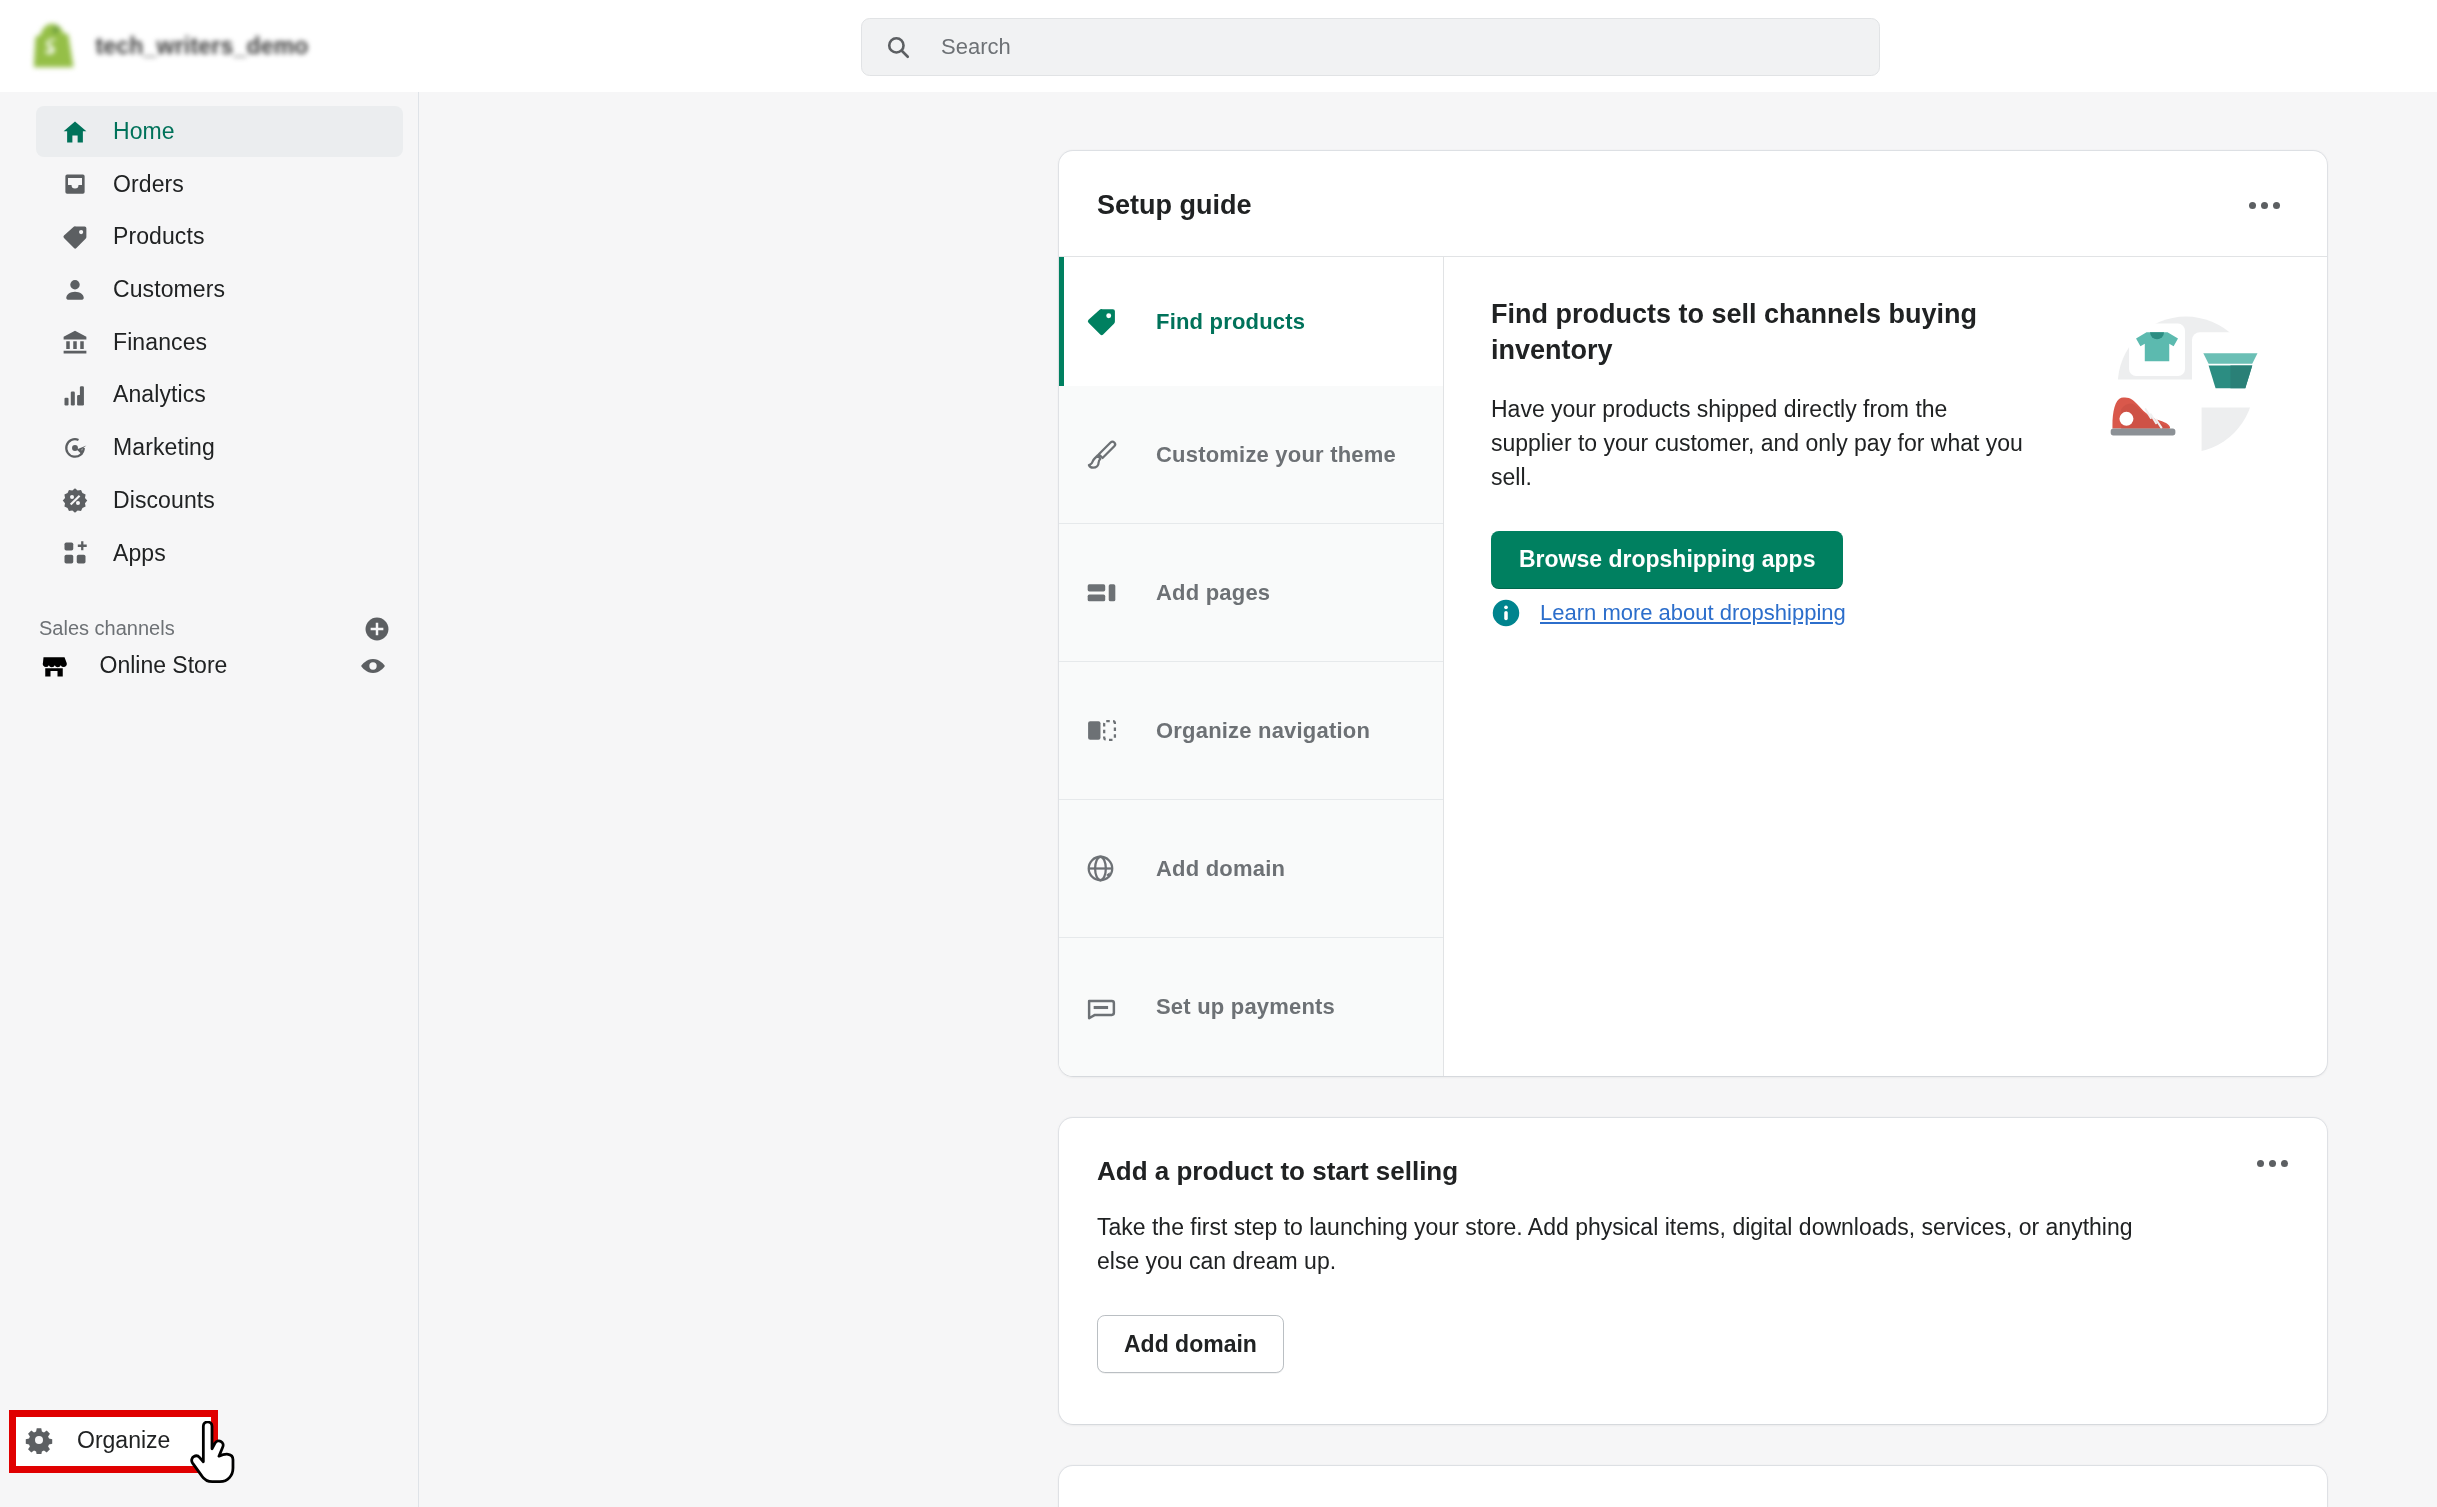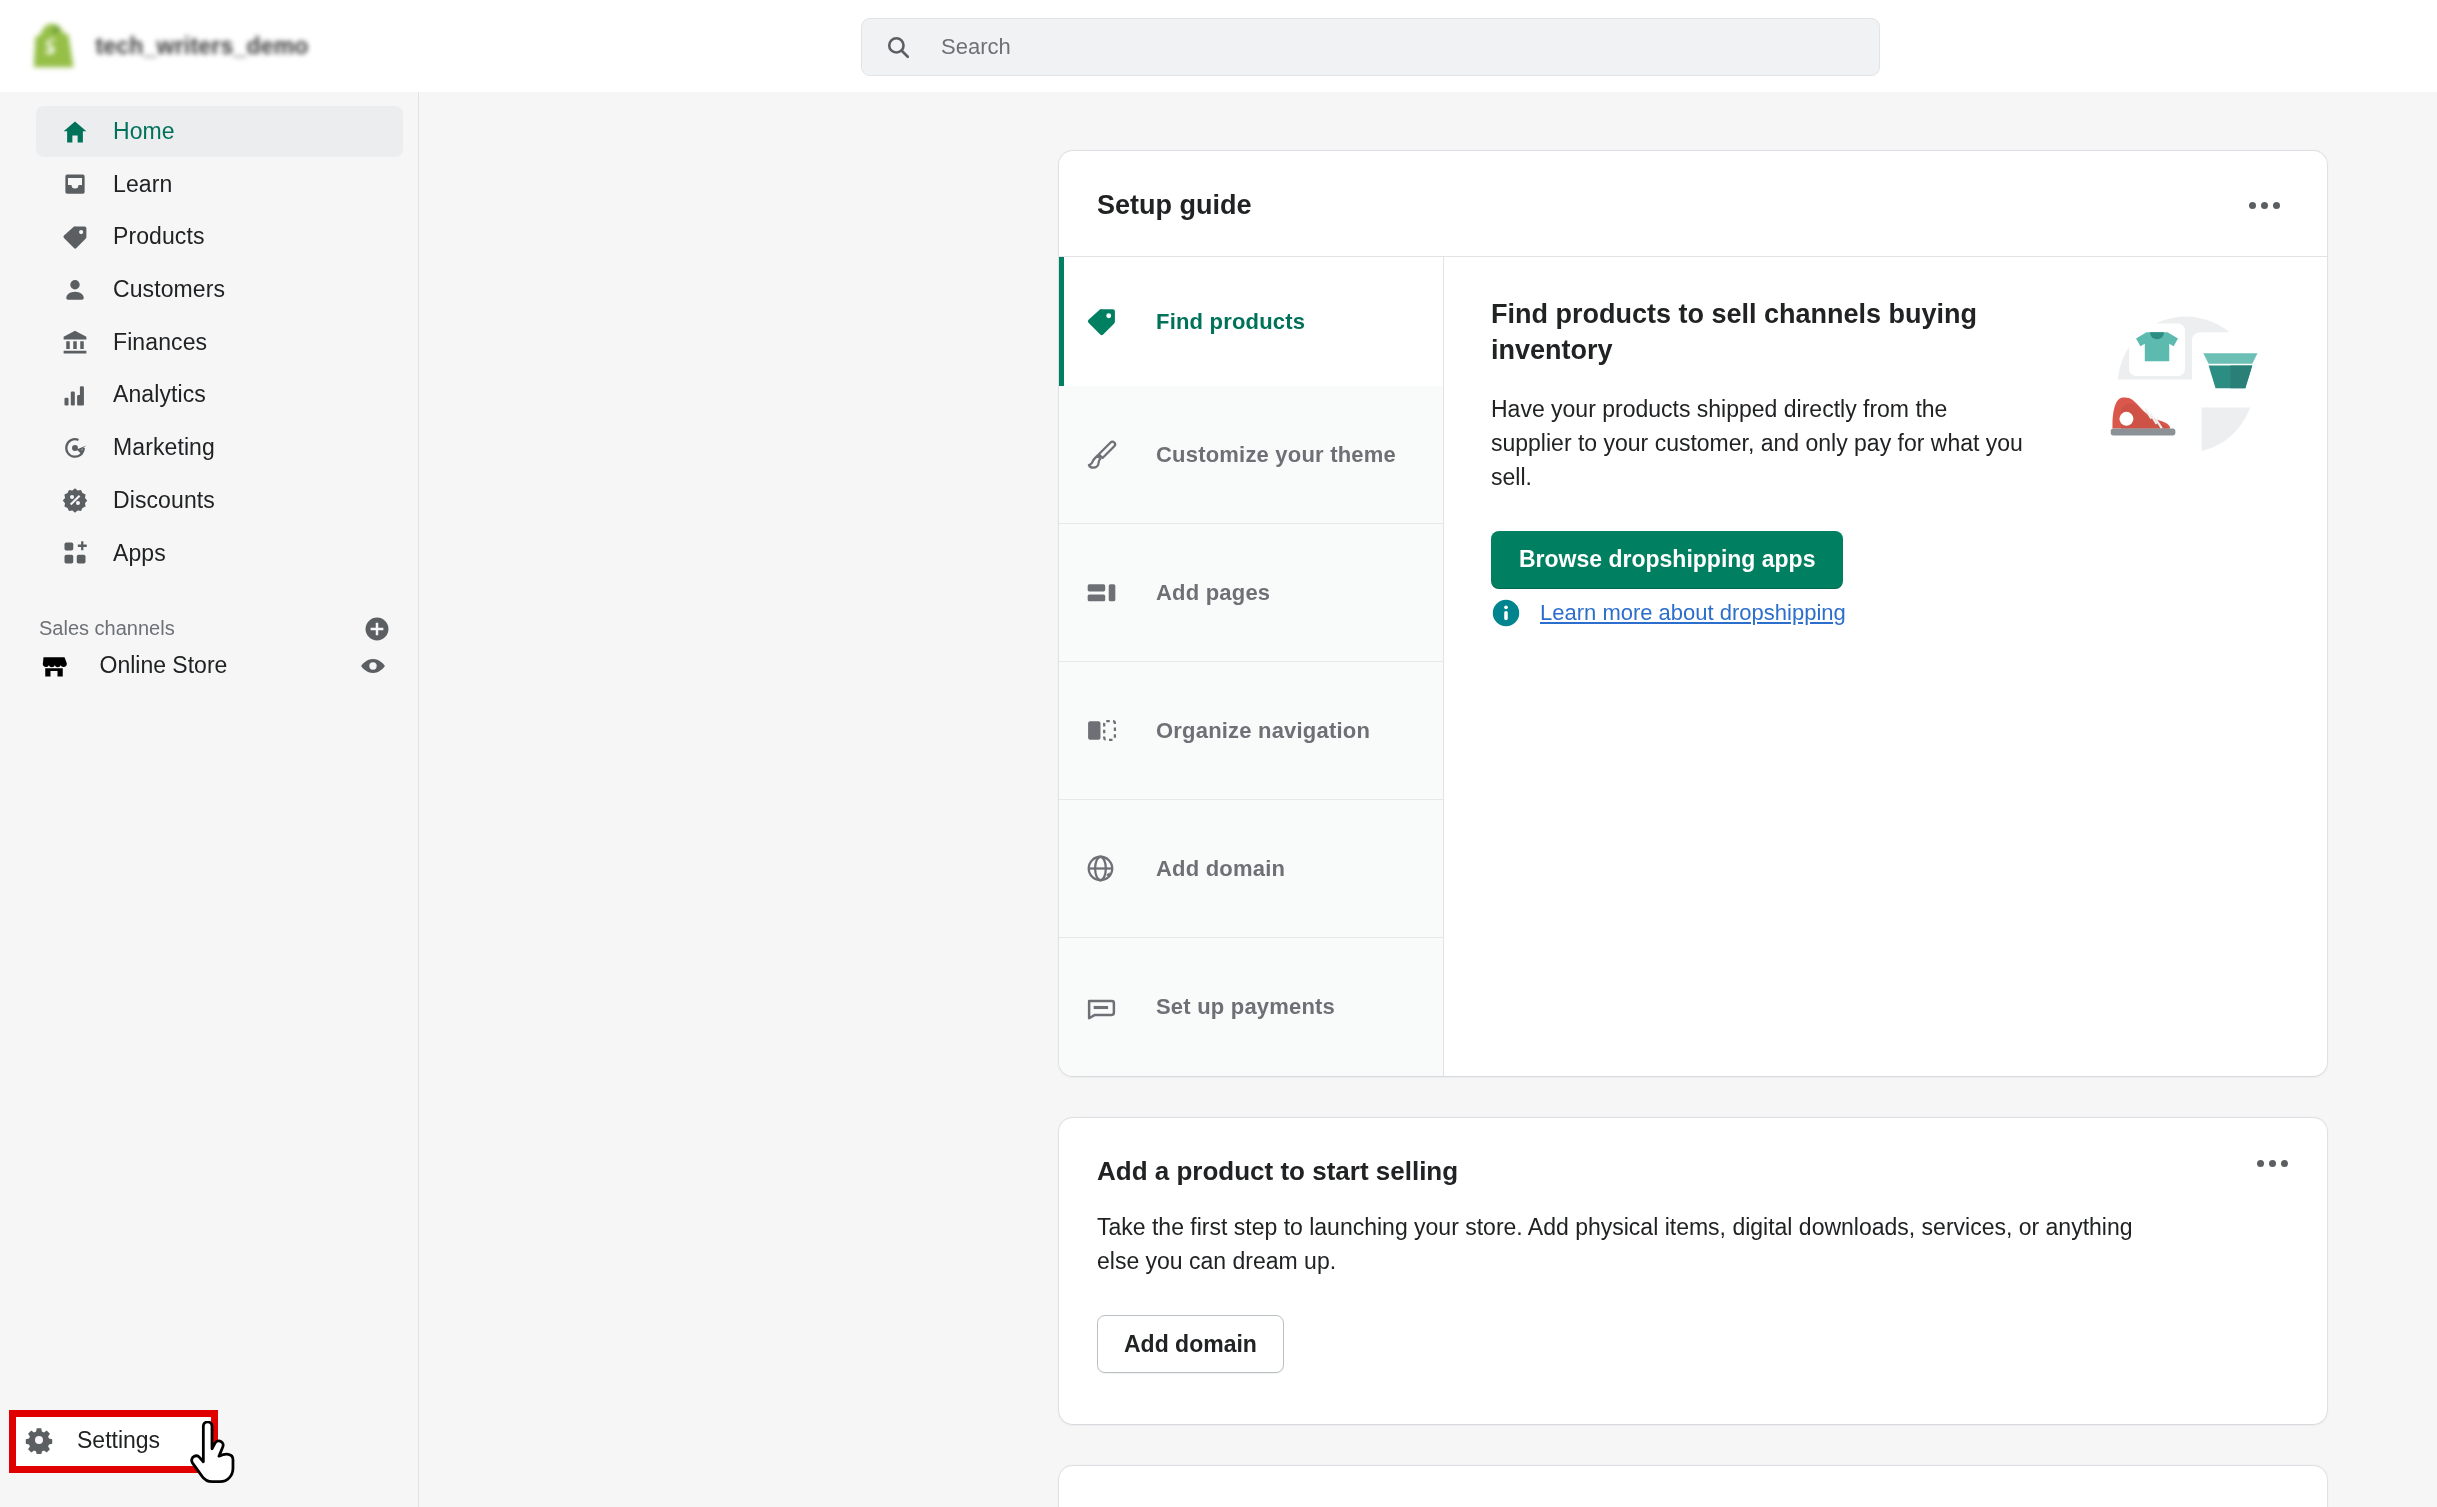--- a/index.html
+++ b/index.html
@@ -287,21 +287,21 @@
       </span>
       <span class="nav-label">Home</span>
     </div>
 
     <div class="nav-item">
       <span class="nav-icon">
         <svg viewBox="0 0 32 32" width="28" height="28" fill="currentColor">
             <path d="M5 7a2 2 0 0 1 2-2h18a2 2 0 0 1 2 2v18a2 2 0 0 1-2 2H7a2 2 0 0 1-2-2zm3 2v8h4a4 4 0 0 0 8 0h4V9z"></path>
           </svg>
       </span>
-      <span class="nav-label">Learn</span>
+      <span class="nav-label">Orders</span>
     </div>
 
     <div class="nav-item">
       <span class="nav-icon">
         <svg viewBox="0 0 32 32" width="28" height="28" fill="currentColor">
             <path d="M17 4H27a2 2 0 0 1 2 2v10a3 3 0 0 1-.9 2.1L17.6 28.6a2 2 0 0 1-2.8 0L3.4 17.2a2 2 0 0 1 0-2.8L13.9 4.9A3 3 0 0 1 17 4zm6 4a2.4 2.4 0 1 0 0 4.8A2.4 2.4 0 0 0 23 8z"></path>
           </svg>
       </span>
       <span class="nav-label">Products</span>
     </div>
@@ -403,21 +403,21 @@
 
   <div class="settings-zone">
     <div class="settings-highlight"></div>
     <div class="settings-item">
       <span class="nav-icon">
         <svg viewBox="0 0 32 32" width="28" height="28" fill="currentColor">
           <path d="M13.4 2.6h5.2l.7 3.7 2.4 1 3.1-2.1 3.7 3.7-2.1 3.1 1 2.4 3.7.7v5.2l-3.7.7-1 2.4 2.1 3.1-3.7 3.7-3.1-2.1-2.4 1-.7 3.7h-5.2l-.7-3.7-2.4-1-3.1 2.1-3.7-3.7 2.1-3.1-1-2.4-3.7-.7v-5.2l3.7-.7 1-2.4-2.1-3.1 3.7-3.7 3.1 2.1 2.4-1z"></path>
           <circle cx="16" cy="16" r="4.6" fill="#F6F6F7"></circle>
         </svg>
       </span>
-      <span class="nav-label">Settings</span>
+      <span class="nav-label">Organize</span>
     </div>
     <span class="hand-cursor">
       <svg viewBox="0 0 60 76" width="52" height="66">
         <path d="M20 6c0-3 2.3-5 5-5s5 2 5 5v26l3.5-6.5c1.4-2.6 4.4-3.4 6.8-2 2.4 1.3 3.2 4.2 2 6.7L38 40.5c3.6-1.6 7.4-2.6 10.6-2.2 3.7.4 5.6 2.8 5.6 6.3v9.6c0 8.6-5.8 15.8-15 15.8h-8.8c-5.6 0-9.2-2.2-12.4-7L7.4 48.2c-1.6-2.6-.9-5.8 1.7-7.3 2.3-1.4 5-.8 6.7 1.2L20 47z" fill="#FFFFFF" stroke="#000000" stroke-width="3.2" stroke-linejoin="round"></path>
       </svg>
     </span>
   </div>
 </div>
 
 <div class="main">

